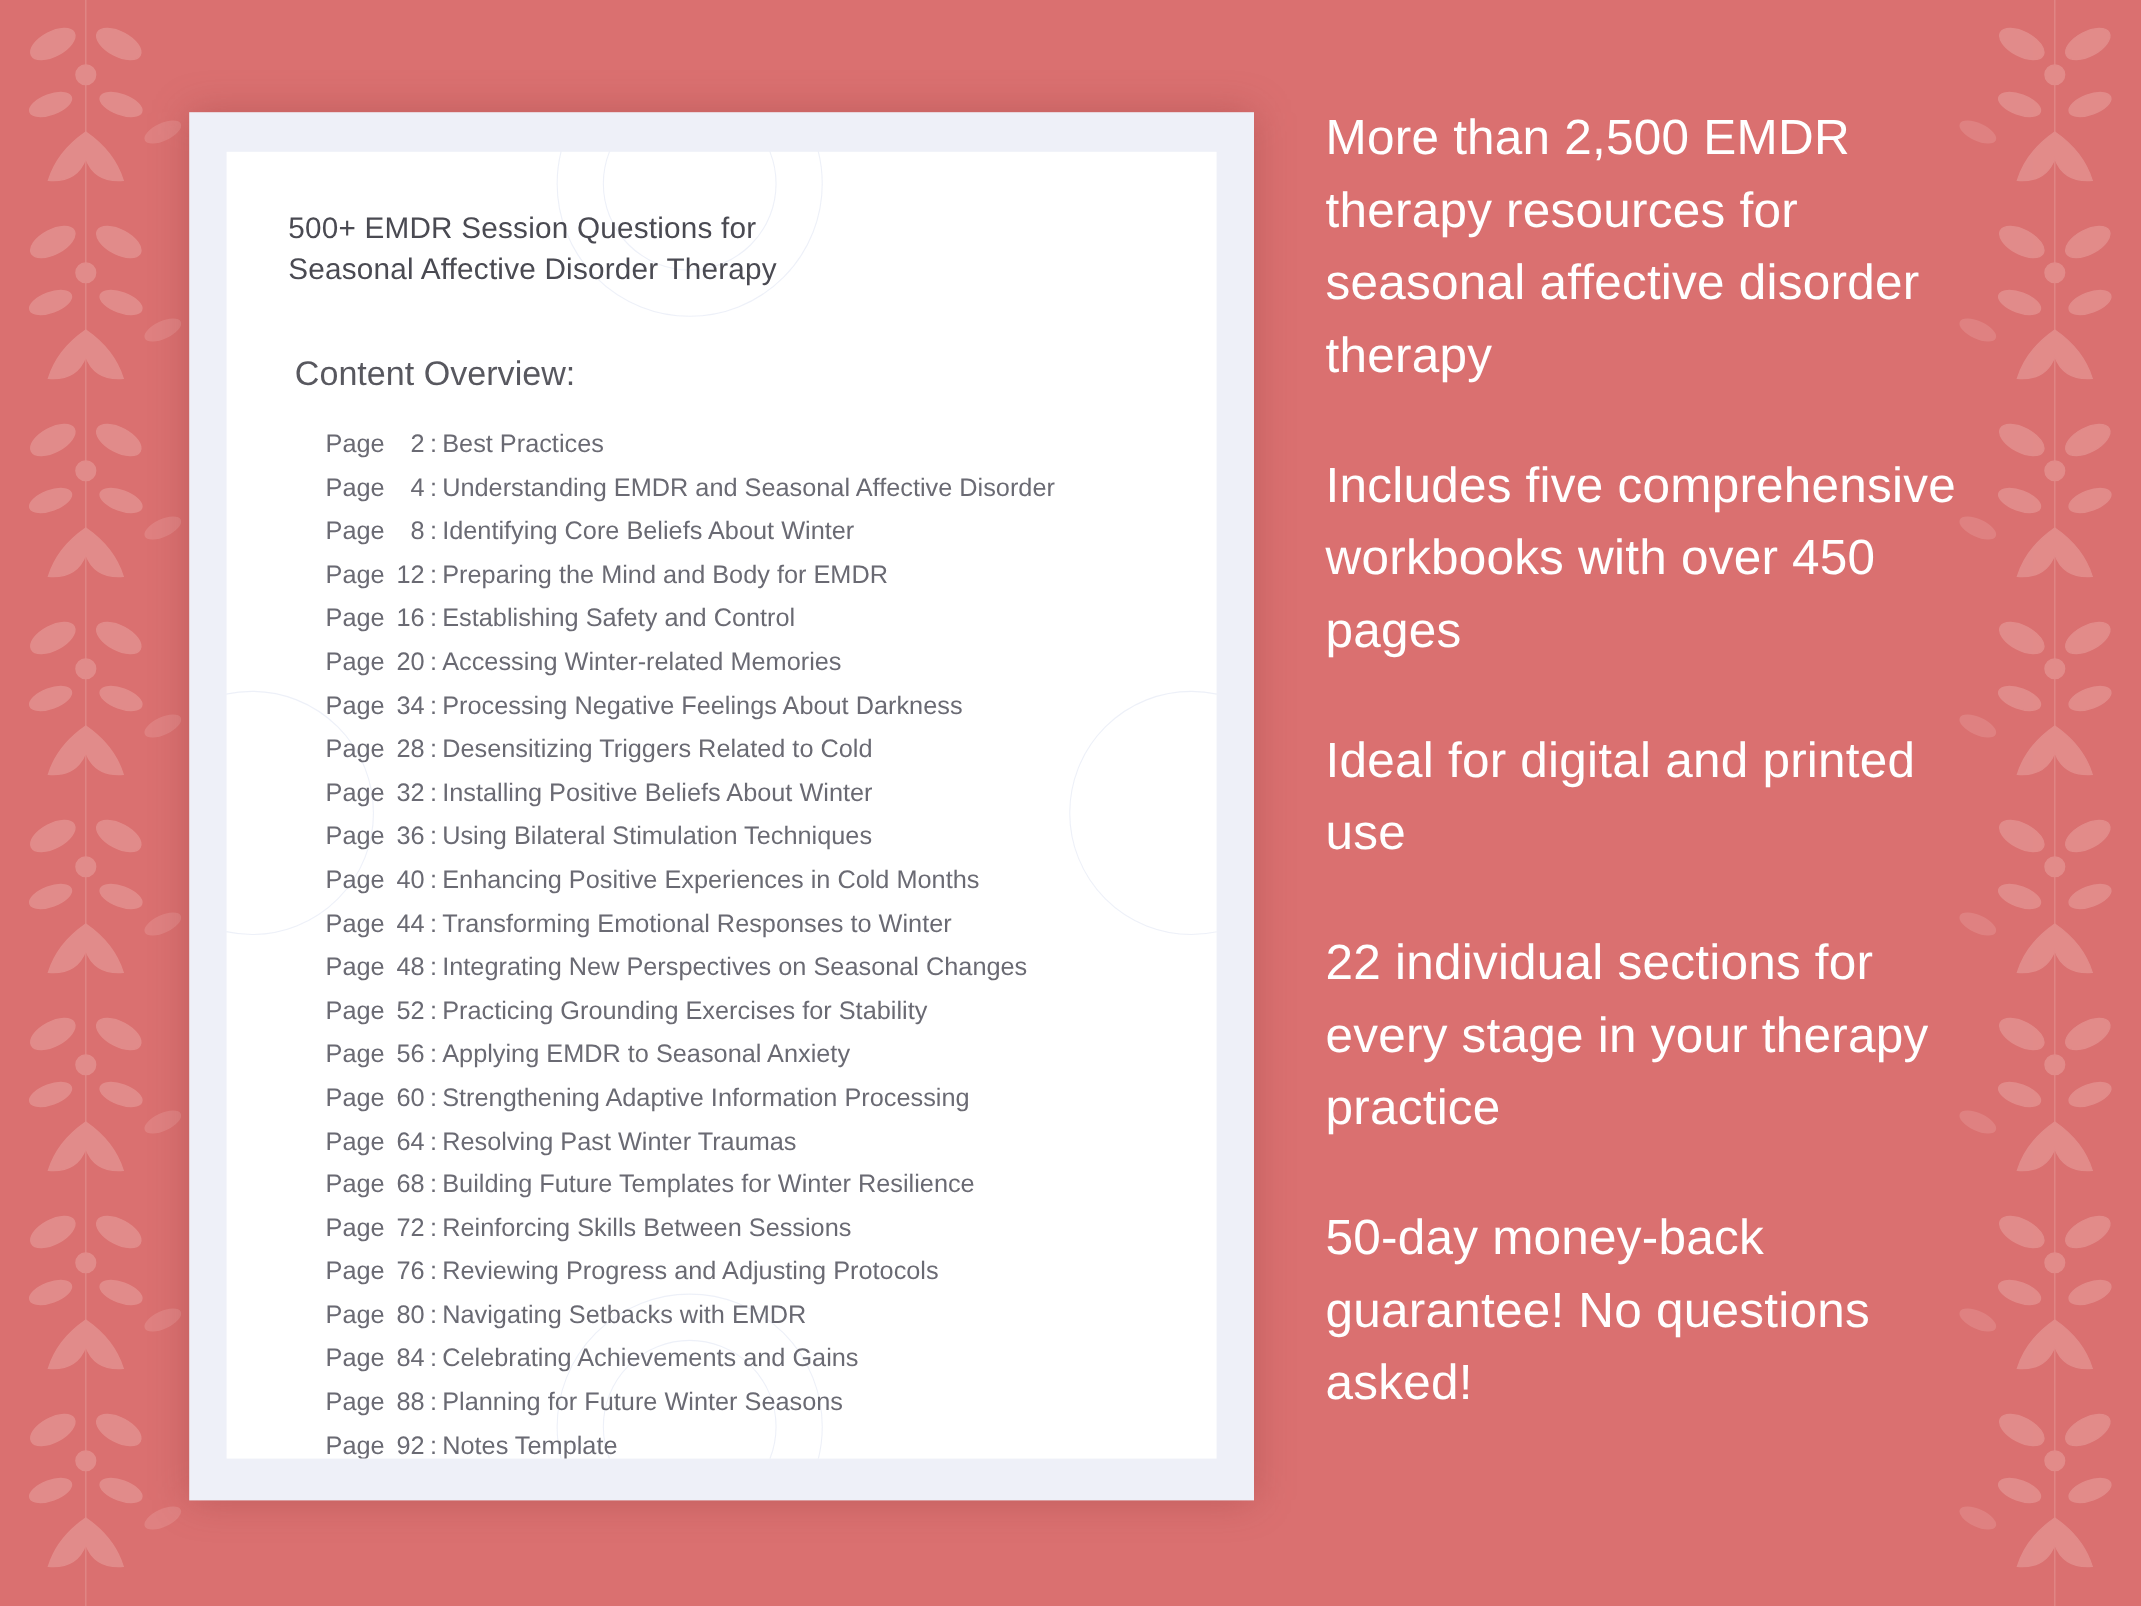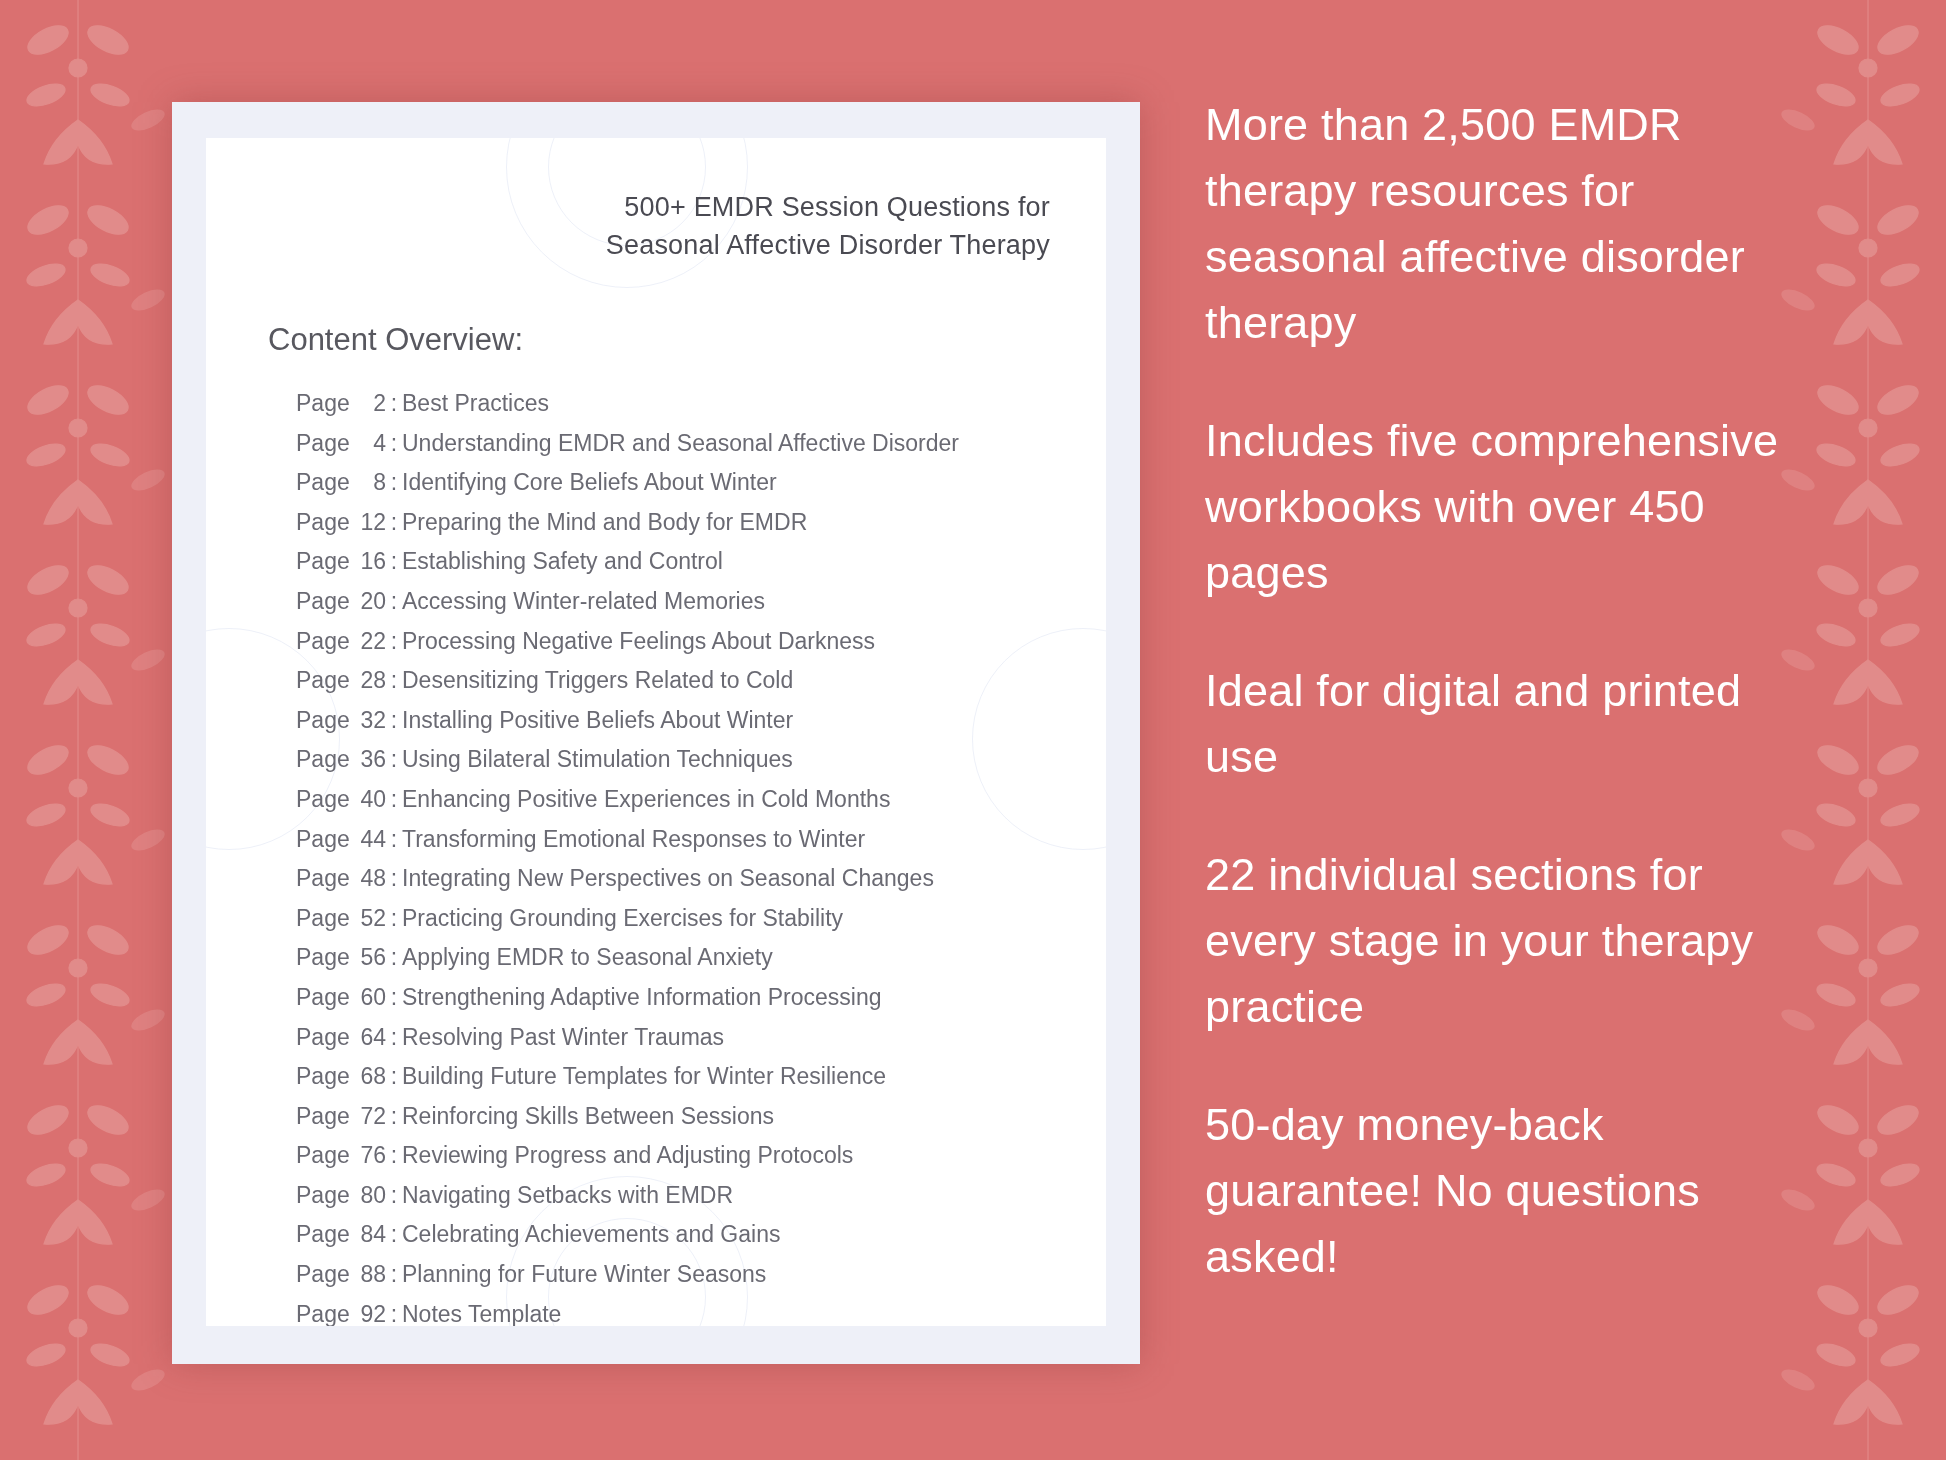--- a/index.html
+++ b/index.html
@@ -61,21 +61,21 @@
   }
   .mandala {
     position: absolute;
     border-radius: 50%;
     border: 1px solid #dfe3f2;
     opacity: 0.55;
     pointer-events: none;
   }
 
   .doc-title {
-    text-align: right;
+    text-align: left;
     color: #4a4a52;
     font-size: 27px;
     line-height: 38px;
     letter-spacing: 0.2px;
     margin: 6px 0 0 0;
     font-weight: 400;
     position: relative;
     z-index: 2;
   }
   .doc-subhead {
@@ -255,21 +255,21 @@
           <span class="toc-text">Establishing Safety and Control</span>
         </div>
         <div class="toc-row">
           <span class="toc-label">Page</span>
           <span class="toc-num">20</span>
           <span class="toc-colon">:</span>
           <span class="toc-text">Accessing Winter-related Memories</span>
         </div>
         <div class="toc-row">
           <span class="toc-label">Page</span>
-          <span class="toc-num">22</span>
+          <span class="toc-num">34</span>
           <span class="toc-colon">:</span>
           <span class="toc-text">Processing Negative Feelings About Darkness</span>
         </div>
         <div class="toc-row">
           <span class="toc-label">Page</span>
           <span class="toc-num">28</span>
           <span class="toc-colon">:</span>
           <span class="toc-text">Desensitizing Triggers Related to Cold</span>
         </div>
         <div class="toc-row">

